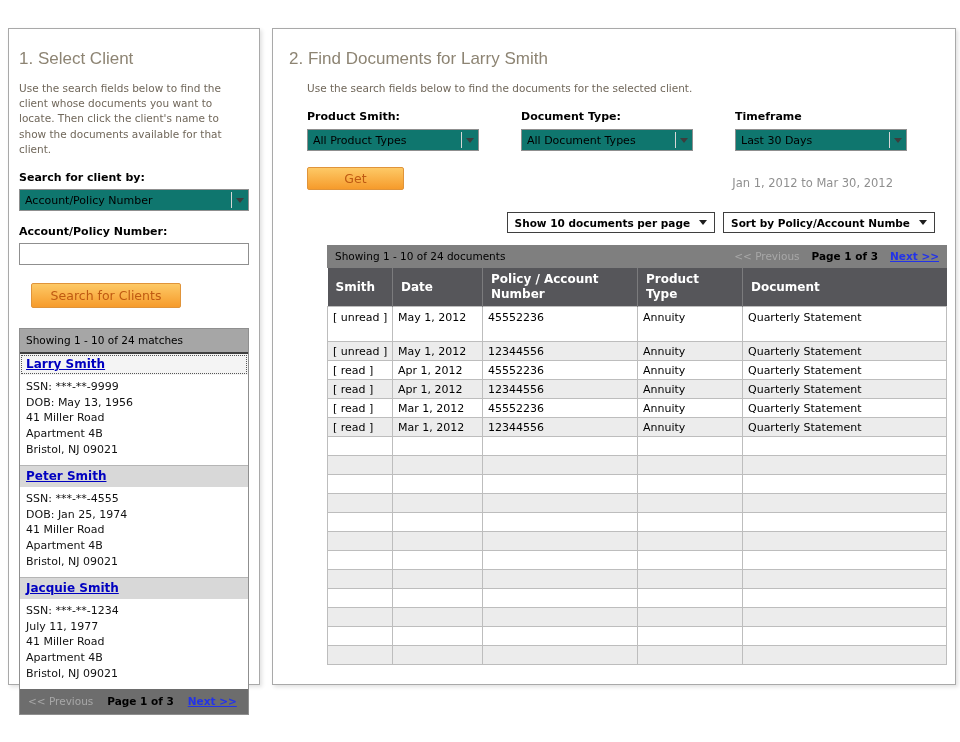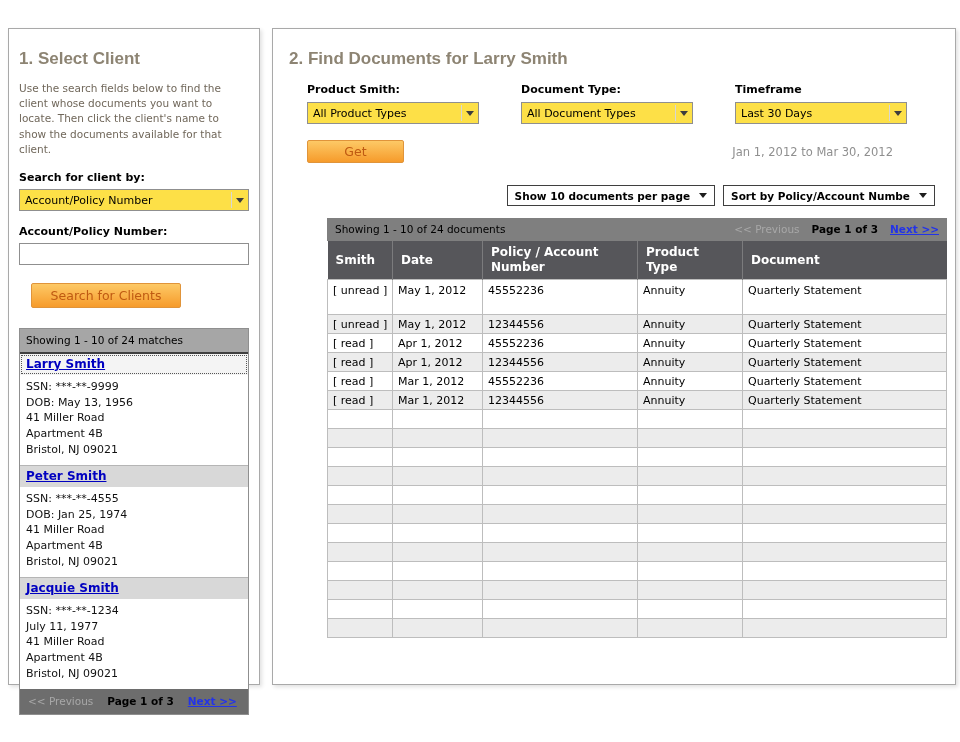--- a/index.html
+++ b/index.html
@@ -3,31 +3,31 @@
 <meta charset="utf-8">
 <style>
   * { margin:0; padding:0; box-sizing:border-box; }
   html,body { width:960px; height:742px; background:#ffffff; }
   body { font-family:"DejaVu Sans","Liberation Sans",sans-serif; font-size:11px; color:#1a1a1a; position:relative; overflow:hidden; }
 
   .panel { position:absolute; top:28px; background:#fff; border:1px solid #a9a9a9; box-shadow:2px 2px 4px rgba(0,0,0,0.12); }
   .panel-left  { left:8px;   width:252px; height:657px; padding:12px 10px; }
   .panel-right { left:272px; width:684px; height:657px; padding:12px 0 0 16px; }
 
-  .panel-title { font-family:"Liberation Sans",sans-serif; font-size:17px; font-weight:bold; color:#8d8473; margin:8px 0 12px; }
+  .panel-title { font-family:"Liberation Sans",sans-serif; font-size:17px; font-weight:normal; color:#8d8473; margin:8px 0 12px; }
 
   .instructions { color:#70675a; font-size:10.5px; line-height:1.45; }
   .panel-left .instructions { width:228px; }
 
   .field-label { display:block; font-weight:bold; font-size:11px; color:#000; margin:14px 0 5px; }
 
   .select-wrap { position:relative; width:230px; }
   .select-wrap select {
     width:100%; height:22px; appearance:none; -webkit-appearance:none; -moz-appearance:none;
-    border:1px solid #8f8f8f; background:#fde047; border-radius:0;
+    border:1px solid #8f8f8f; background:#0f766e; border-radius:0;
     font:11px "DejaVu Sans",sans-serif; padding:0 20px 0 5px; color:#000; cursor:pointer;
   }
   .select-wrap::before { content:""; position:absolute; right:17px; top:3px; bottom:3px; width:1px; background:#d6d6d6; pointer-events:none; }
   .select-wrap::after {
     content:""; position:absolute; right:5px; top:9px; width:0; height:0;
     border-left:4px solid transparent; border-right:4px solid transparent; border-top:5px solid #3d3d3d;
     pointer-events:none;
   }
 
   .text-input { width:230px; height:22px; border:1px solid #8f8f8f; padding:0 5px; font:11px "DejaVu Sans",sans-serif; }
@@ -55,21 +55,21 @@
   
   .right-content { margin:0 8px 0 18px; }
   .right-content .instructions { margin-top:2px; }
 
   .filters { display:flex; margin-top:14px; }
   .filter { width:172px; margin-right:42px; }
   .filter:last-child { margin-right:0; }
   .filter .field-label { margin:0 0 6px; }
   .filter .select-wrap { width:172px; }
 
-  .get-row { display:flex; align-items:center; justify-content:space-between; margin-top:16px; }
+  .get-row { display:flex; align-items:flex-end; justify-content:space-between; margin-top:16px; }
   .date-range { color:#8f8f8f; font-size:11.5px; margin-right:54px; }
 
   .table-controls { display:flex; justify-content:flex-end; gap:8px; margin-top:22px; margin-right:12px; }
   .mini-select {
     border:1px solid #3f3f3f; background:#fff; height:21px;
     display:flex; align-items:center; gap:9px; padding:0 7px;
     font-size:10.5px; font-weight:bold; color:#000; cursor:pointer; white-space:nowrap;
   }
   .mini-select .arrow { width:0; height:0; border-left:4px solid transparent; border-right:4px solid transparent; border-top:5px solid #1e1e1e; }
 
@@ -151,20 +151,21 @@
         <span class="pg-page">Page 1 of 3</span>
         <a class="pg-next" href="#">Next &gt;&gt;</a>
       </div>
     </div>
   </section>
 
   <section class="panel panel-right">
     <h1 class="panel-title">2. Find Documents for Larry Smith</h1>
 
     <div class="right-content">
+      <p class="instructions">Use the search fields below to find the documents for the selected client.</p>
 
       <div class="filters" id="filters">
           <div class="filter">
             <div class="field-label">Product Smith:</div>
             <div class="select-wrap"><select><option>All Product Types</option></select></div>
           </div>
           <div class="filter">
             <div class="field-label">Document Type:</div>
             <div class="select-wrap"><select><option>All Document Types</option></select></div>
           </div>

